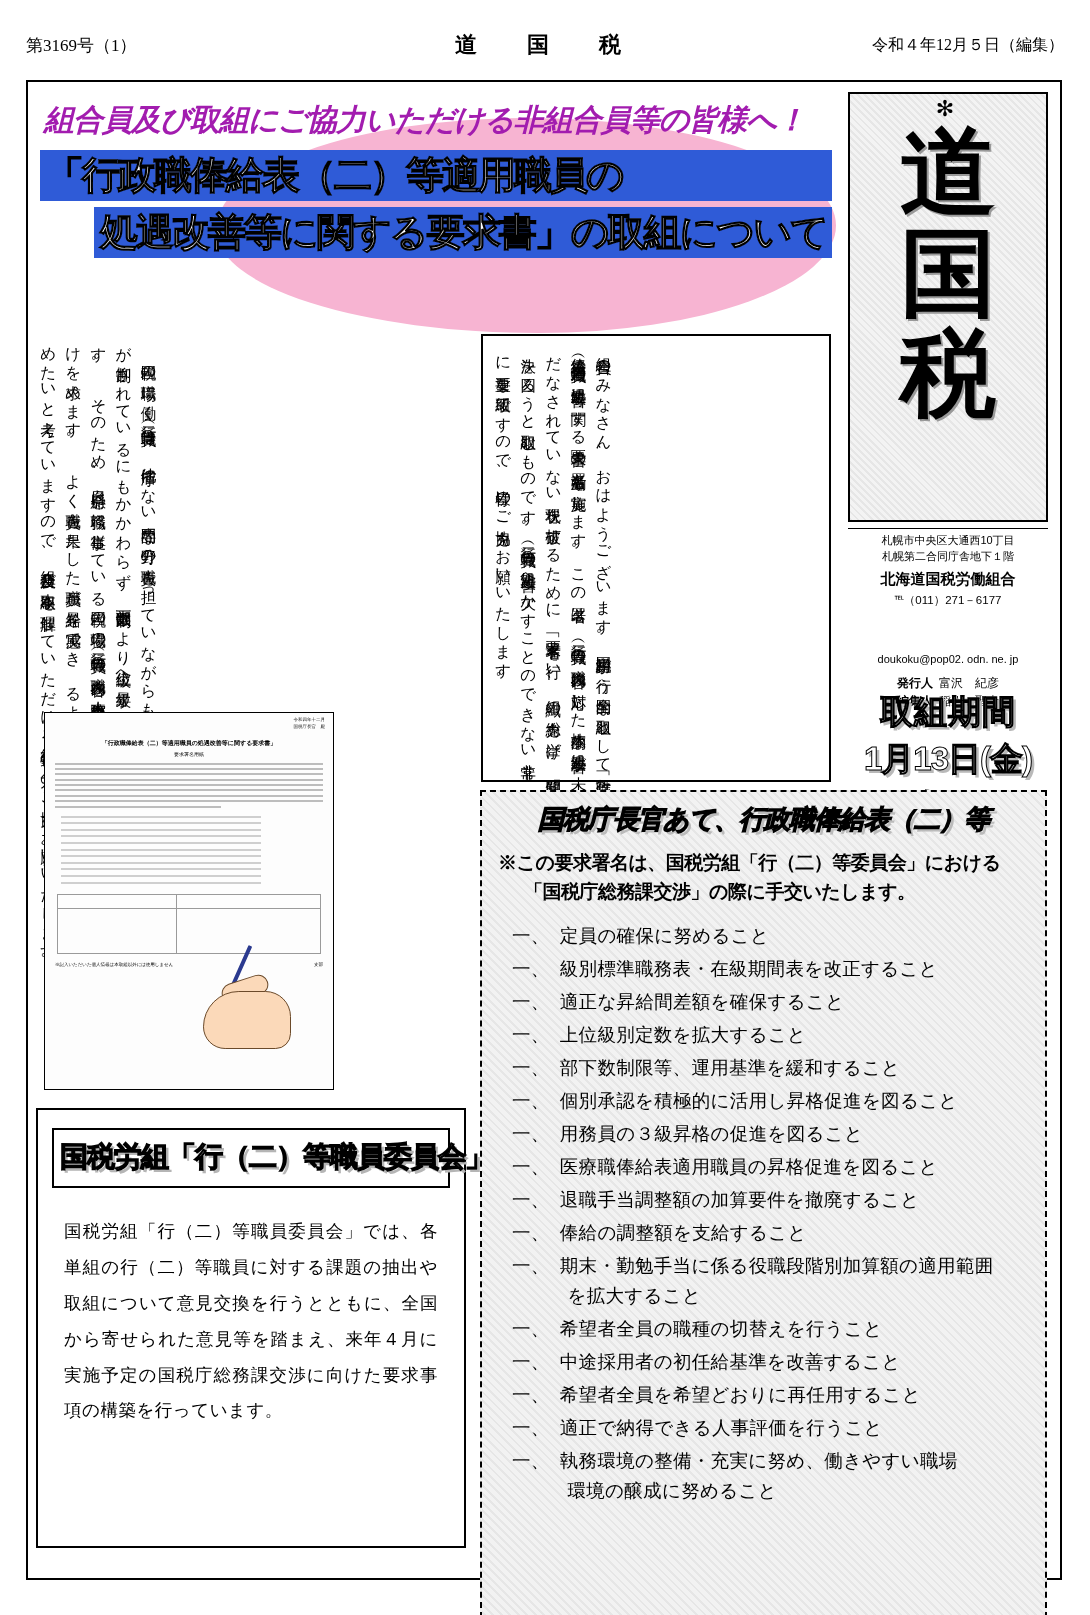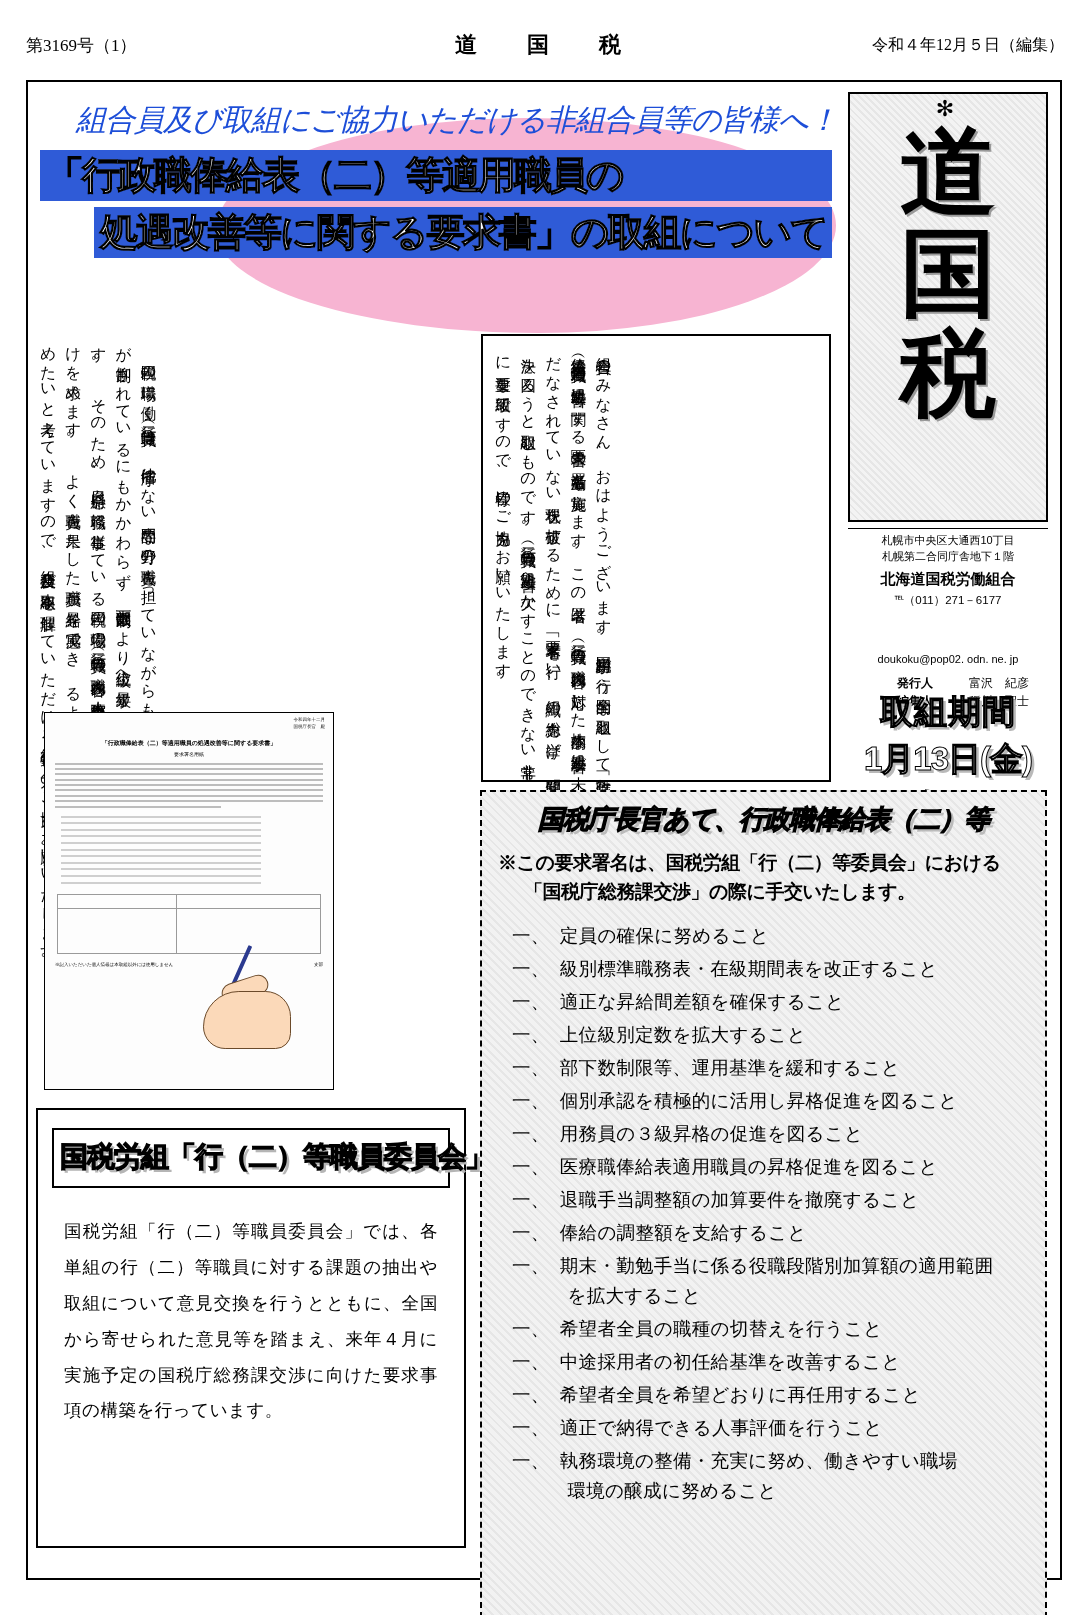--- a/index.html
+++ b/index.html
@@ -68,27 +68,26 @@
     background: #f7b4d2;
     border-radius: 50% 50% 48% 52% / 52% 50% 50% 48%;
     z-index: 1;
   }
   .headline1 {
     position: absolute;
     left: 8px;
     top: 8px;
     z-index: 3;
     font-family: "Liberation Sans", sans-serif;
-    font-weight: normal;
+    font-weight: bold;
     font-style: italic;
     font-size: 30px;
     letter-spacing: -1px;
     white-space: nowrap;
-    color: #1d4ed8;
-    margin-left: 32px;
+    color: #a21caf;
   }
   .headline2 {
     position: absolute;
     left: 4px;
     top: 58px;
     z-index: 3;
     width: 792px;
   }
   .hl-bar {
     background: #2f5bd7;
@@ -164,21 +163,21 @@
   .addr-box .tel { font-size: 11.5px; }
   .addr-box .mail { font-size: 11px; margin-top: 44px; }
   .pub-row {
     margin-top: 7px;
     display: flex;
     justify-content: center;
     gap: 6px;
     font-size: 12px;
   }
   .pub-row .lbl { font-weight: bold; }
-  .pub-col { text-align: center; margin-left: 30px; }
+  .pub-col { text-align: center; }
 
   
   .period {
     position: absolute;
     left: 848px;
     top: 690px;
     width: 200px;
     height: 86px;
     font-family: "Liberation Sans", sans-serif;
     font-weight: bold;

